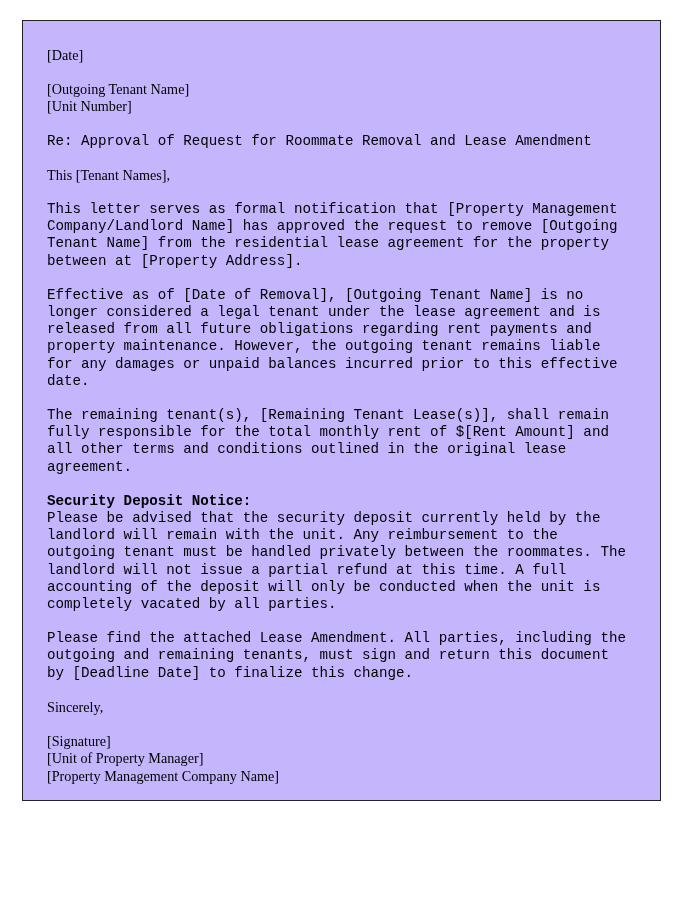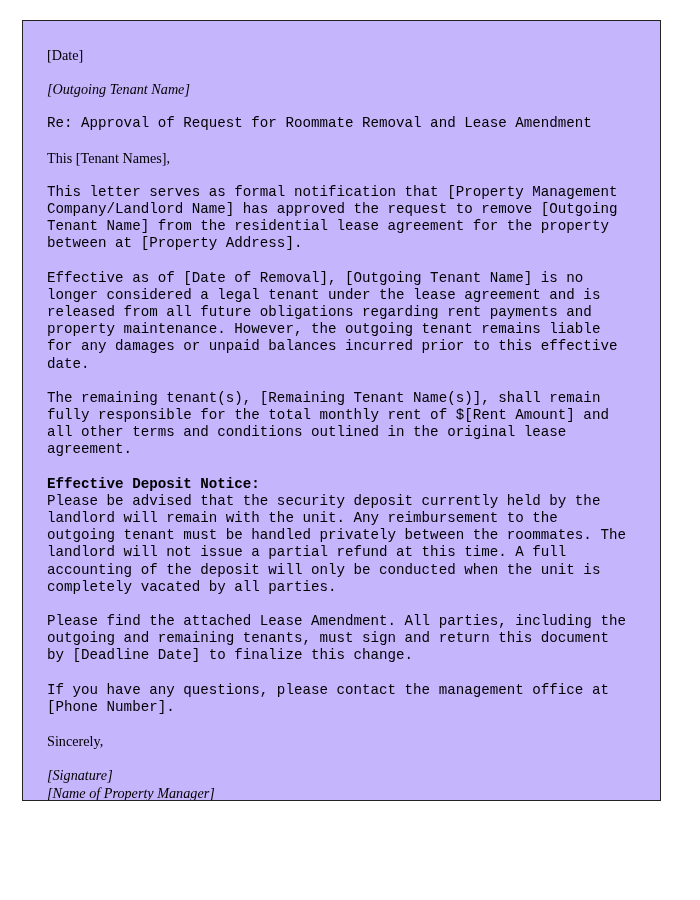--- a/index.html
+++ b/index.html
@@ -30,25 +30,23 @@
   }
   .blk {
     font-size: 14.2px;
     line-height: 17.2px;
     text-align: left;
     margin: 0 0 17px 0;
     white-space: normal;
   }
   .blk:last-child {
     margin-bottom: 6px;
-    font-style: italic;
   }
   .addr-line {
     display: block;
-    font-style: italic;
   }
   .heading {
     font-weight: bold;
     display: block;
   }
   .sig-line {
     display: block;
   }
   .para {
     max-width: 585px;
@@ -60,43 +58,43 @@
 
 <div class="page">
   <div class="letter">
 
     <div class="blk">
       <span>[Date]</span>
     </div>
 
     <div class="blk">
       <span class="addr-line">[Outgoing Tenant Name]</span>
+      <span class="addr-line">[Unit Number]</span>
     </div>
 
     <div class="blk para">Re: Approval of Request for Roommate Removal and Lease Amendment</div>
 
     <div class="blk">This [Tenant Names],</div>
 
     <div class="blk para">This letter serves as formal notification that [Property Management Company/Landlord Name] has approved the request to remove [Outgoing Tenant Name] from the residential lease agreement for the property between at [Property Address].</div>
 
     <div class="blk para">Effective as of [Date of Removal], [Outgoing Tenant Name] is no longer considered a legal tenant under the lease agreement and is released from all future obligations regarding rent payments and property maintenance. However, the outgoing tenant remains liable for any damages or unpaid balances incurred prior to this effective date.</div>
 
-    <div class="blk para">The remaining tenant(s), [Remaining Tenant Name(s)], shall remain fully responsible for the total monthly rent of $[Rent Amount] and all other terms and conditions outlined in the original lease agreement.</div>
+    <div class="blk para">The remaining tenant(s), [Remaining Tenant Lease(s)], shall remain fully responsible for the total monthly rent of $[Rent Amount] and all other terms and conditions outlined in the original lease agreement.</div>
 
     <div class="blk para">
-      <span class="heading">Effective Deposit Notice:</span>
+      <span class="heading">Security Deposit Notice:</span>
       <span>Please be advised that the security deposit currently held by the landlord will remain with the unit. Any reimbursement to the outgoing tenant must be handled privately between the roommates. The landlord will not issue a partial refund at this time. A full accounting of the deposit will only be conducted when the unit is completely vacated by all parties.</span>
     </div>
 
     <div class="blk para">Please find the attached Lease Amendment. All parties, including the outgoing and remaining tenants, must sign and return this document by [Deadline Date] to finalize this change.</div>
 
-    <div class="blk para">If you have any questions, please contact the management office at [Phone Number].</div>
 
     <div class="blk">Sincerely,</div>
 
     <div class="blk">
       <span class="sig-line">[Signature]</span>
-      <span class="sig-line">[Name of Property Manager]</span>
+      <span class="sig-line">[Unit of Property Manager]</span>
       <span class="sig-line">[Property Management Company Name]</span>
     </div>
 
   </div>
 </div>
 
 </body></html>

